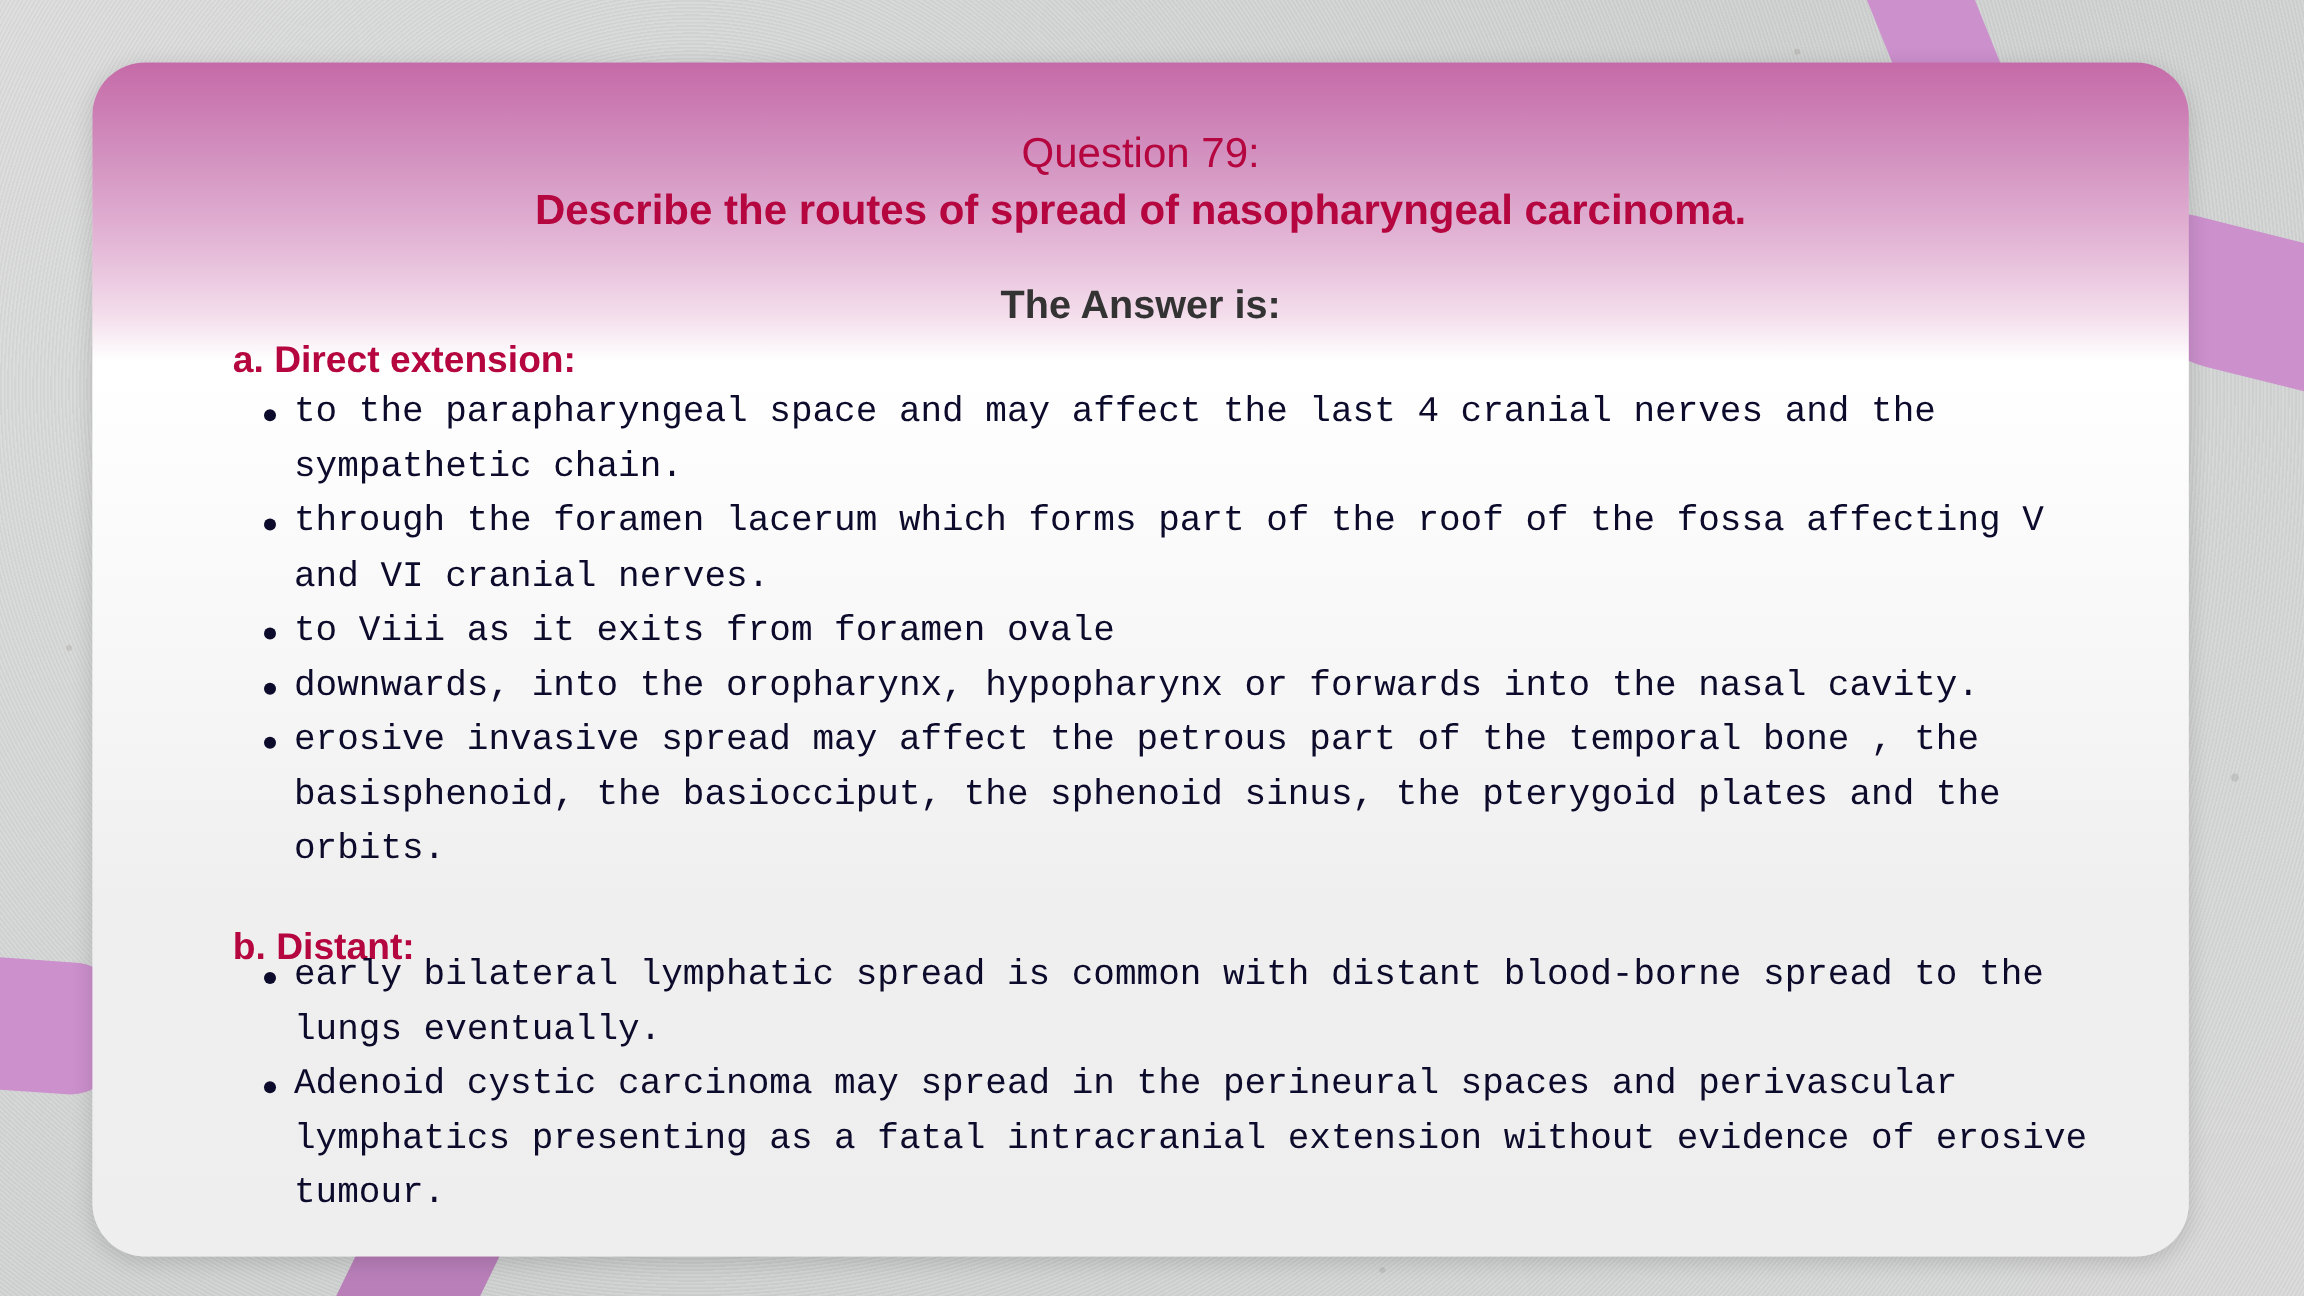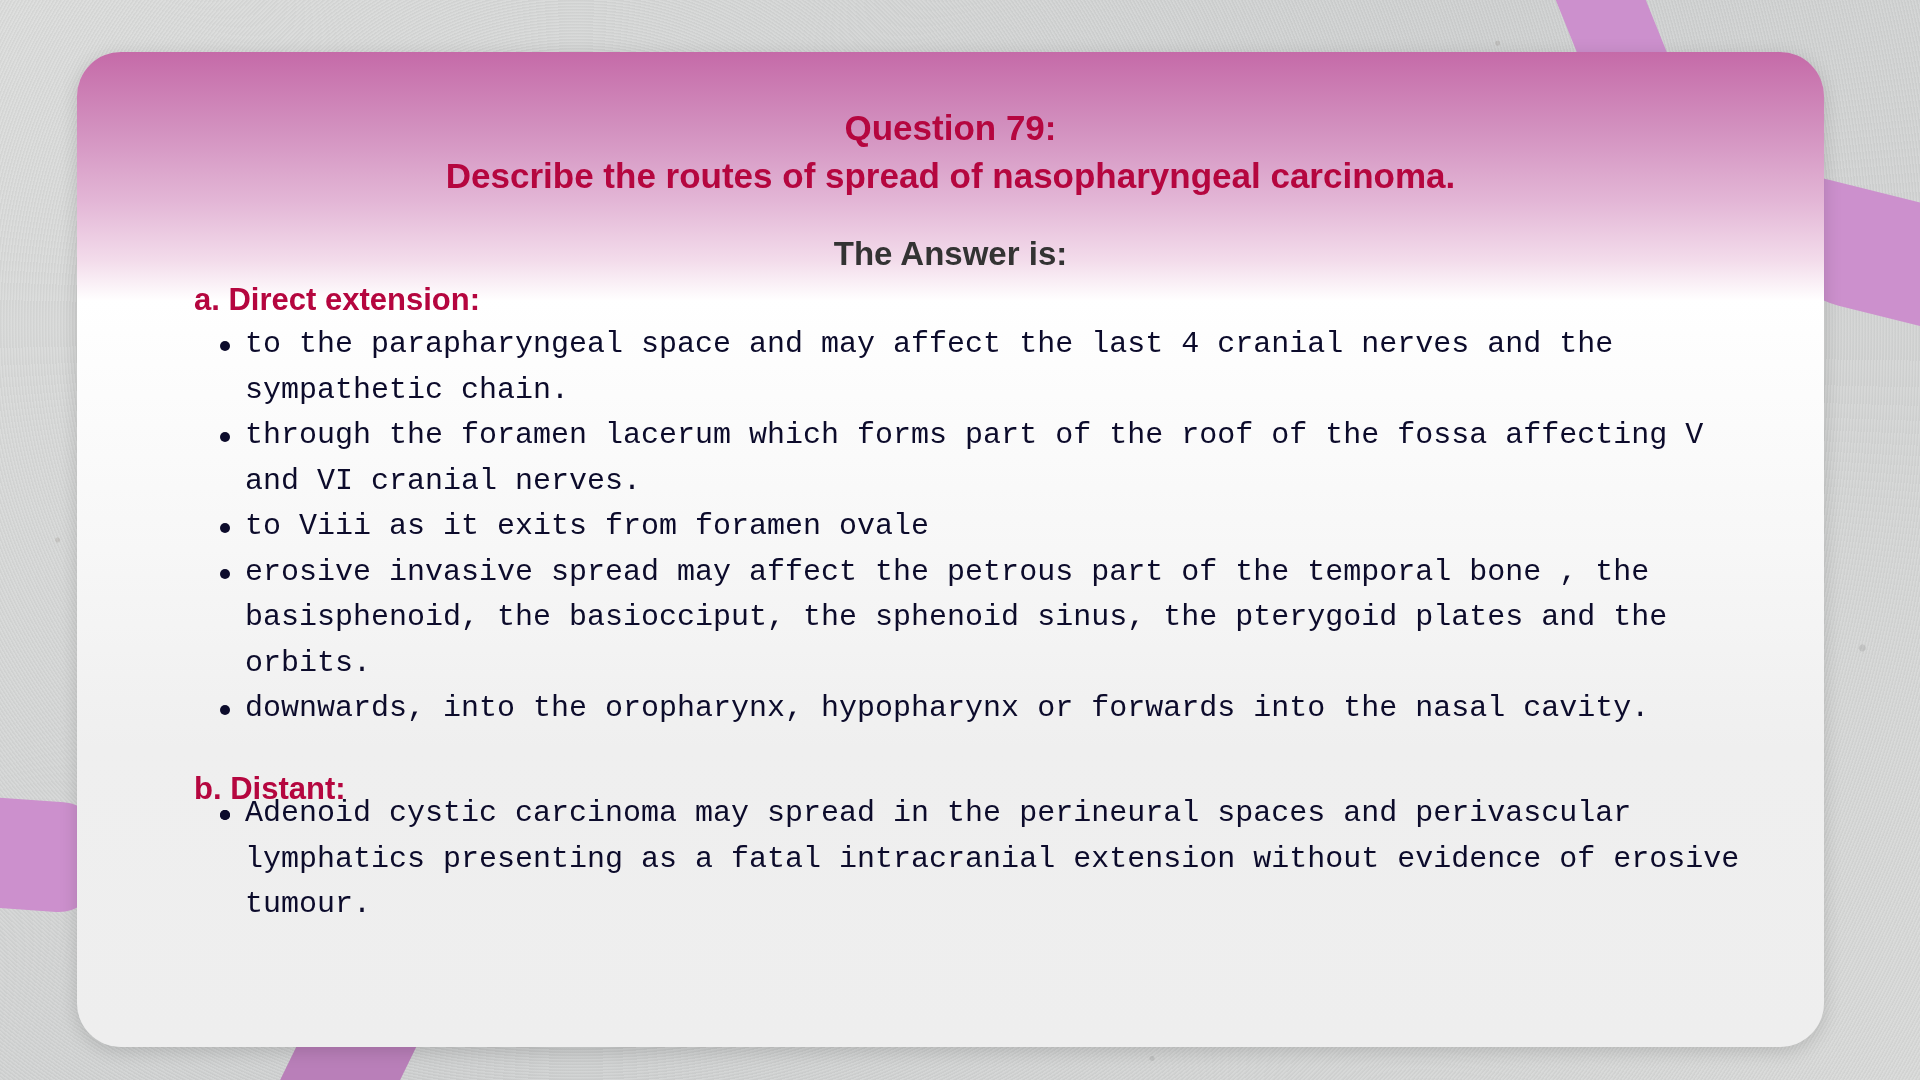--- a/index.html
+++ b/index.html
@@ -63,21 +63,21 @@
         #efefef 70%,
         #eeeeee 100%);
       box-shadow: 0 4px 18px rgba(0,0,0,0.15);
     }
     .header {
       position: absolute; left: 0; top: 0; width: 100%;
       text-align: center;
     }
     .q-number {
       position: absolute; left: 0; width: 100%; top: 55px;
-      font-size: 35px; font-weight: bold; color: #b5063f;
+      font-size: 35px; font-weight: normal; color: #b5063f;
       line-height: 42px;
     }
     .q-text {
       position: absolute; left: 0; width: 100%; top: 103px;
       font-size: 35px; font-weight: bold; color: #b5063f;
       line-height: 42px;
     }
     .answer-label {
       position: absolute; left: 0; width: 100%; top: 182px;
       font-size: 33px; font-weight: bold; color: #333333;
@@ -118,22 +118,22 @@
     <div class="q-number">Question 79:</div>
     <div class="q-text">Describe the routes of spread of nasopharyngeal carcinoma.</div>
     <div class="answer-label">The Answer is:</div>
   </div>
 
   <div class="section-title" style="top:228px;">a. Direct extension:</div>
   <ul class="list" style="top:270px;">
     <li><span class="bullet"></span><span>to the parapharyngeal space and may affect the last 4 cranial nerves and the sympathetic chain.</span></li>
     <li><span class="bullet"></span><span>through the foramen lacerum which forms part of the roof of the fossa affecting V and VI cranial nerves.</span></li>
     <li><span class="bullet"></span><span>to Viii as it exits from foramen ovale</span></li>
+    <li><span class="bullet"></span><span>downwards, into the oropharynx, hypopharynx or forwards into the nasal cavity.</span></li>
     <li><span class="bullet"></span><span>erosive invasive spread may affect the petrous part of the temporal bone , the basisphenoid, the basiocciput, the sphenoid sinus, the pterygoid plates and the orbits.</span></li>
-    <li><span class="bullet"></span><span>downwards, into the oropharynx, hypopharynx or forwards into the nasal cavity.</span></li>
   </ul>
 
   <div class="section-title" style="top:697px;margin-top:20px;">b. Distant:</div>
   <ul class="list" style="top:739px;">
-    <li><span class="bullet"></span></li>
+    <li><span class="bullet"></span><span>early bilateral lymphatic spread is common with distant blood-borne spread to the lungs eventually.</span></li>
     <li><span class="bullet"></span><span>Adenoid cystic carcinoma may spread in the perineural spaces and perivascular lymphatics presenting as a fatal intracranial extension without evidence of erosive tumour.</span></li>
   </ul>
 </div>
 
 </body></html>

